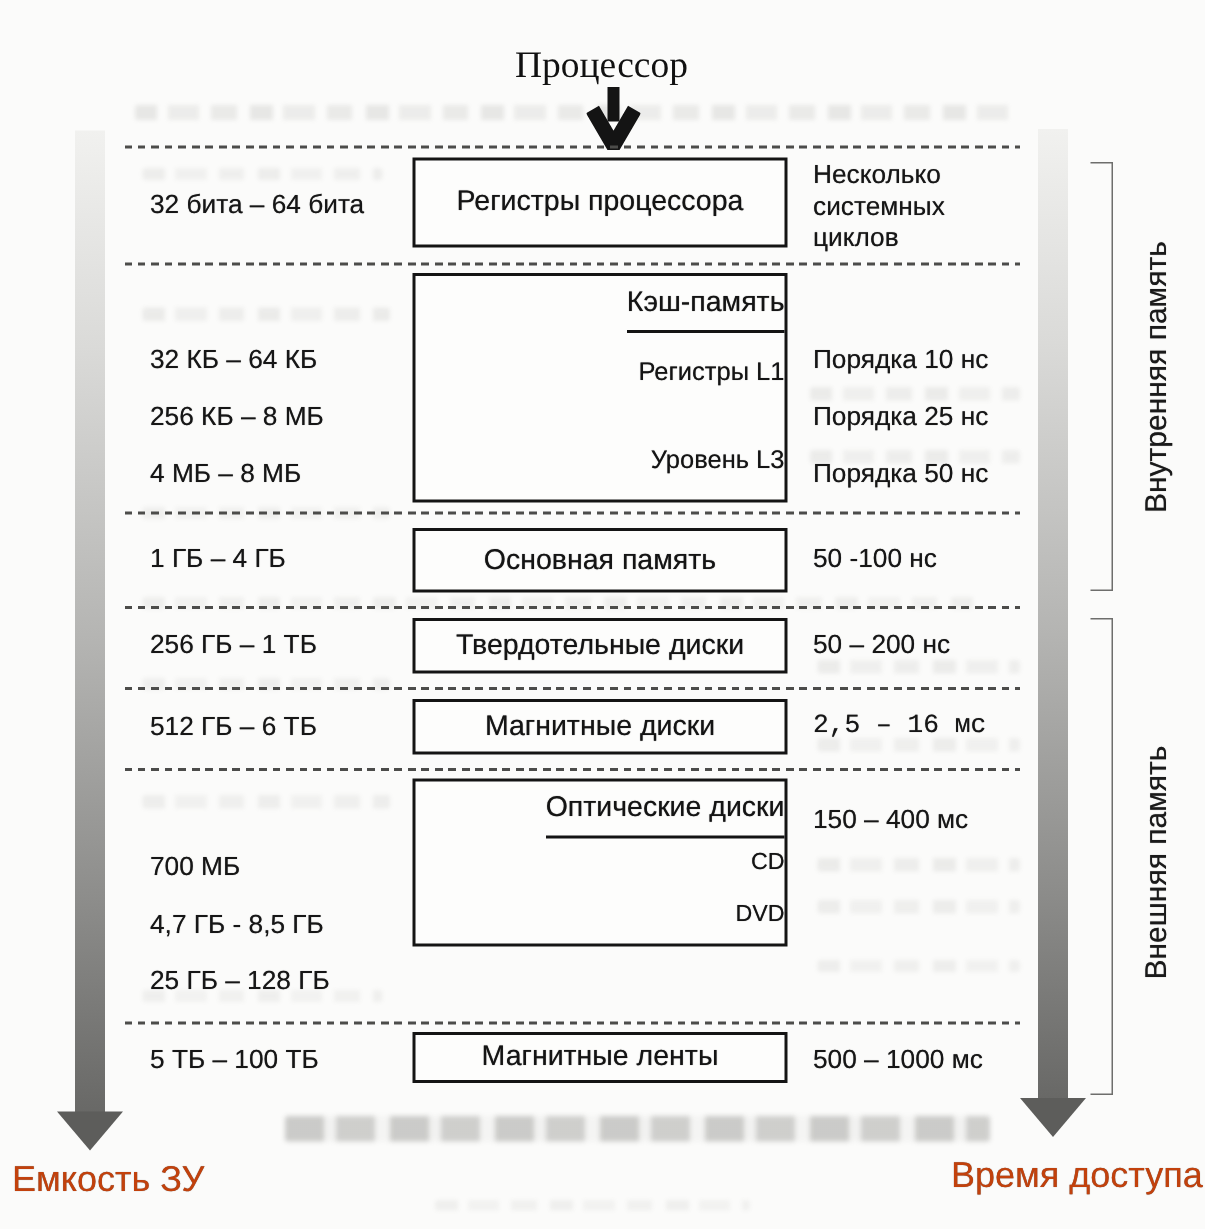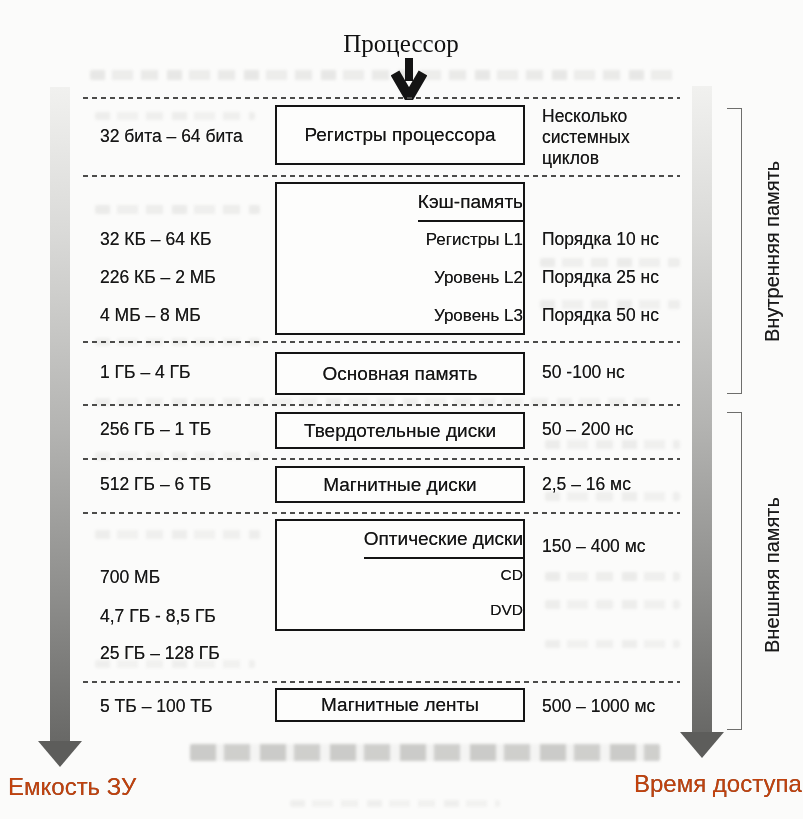--- a/index.html
+++ b/index.html
@@ -158,37 +158,36 @@
   <div class="dash-line" style="top:97px;"></div>
   <div class="dash-line" style="top:175px;"></div>
   <div class="dash-line" style="top:341px;"></div>
   <div class="dash-line" style="top:404px;"></div>
   <div class="dash-line" style="top:458px;"></div>
   <div class="dash-line" style="top:512px;"></div>
   <div class="dash-line" style="top:681px;"></div>
 
   <div class="cap" style="top:126px;">32 бита – 64 бита</div>
   <div class="cap" style="top:229px;">32 КБ – 64 КБ</div>
-  <div class="cap" style="top:267px;">226 КБ – 2 МБ</div>
+  <div class="cap" style="top:267px;">256 КБ – 8 МБ</div>
   <div class="cap" style="top:305px;">4 МБ – 8 МБ</div>
   <div class="cap" style="top:362px;">1 ГБ – 4 ГБ</div>
   <div class="cap" style="top:419px;">256 ГБ – 1 ТБ</div>
   <div class="cap" style="top:474px;">512 ГБ – 6 ТБ</div>
   <div class="cap" style="top:567px;">700 МБ</div>
   <div class="cap" style="top:606px;">4,7 ГБ - 8,5 ГБ</div>
   <div class="cap" style="top:643px;">25 ГБ – 128 ГБ</div>
   <div class="cap" style="top:696px;">5 ТБ – 100 ТБ</div>
 
   <div class="box" style="top:105px;height:60px;">Регистры процессора</div>
 
   <div class="stack-box" style="top:182px;height:153px;">
     <div class="stack-header">Кэш-память</div>
     <div class="stack-row">Регистры L1</div>
     <div class="bold-dash"></div>
-    <div class="stack-row">Уровень L2</div>
     <div class="bold-dash"></div>
     <div class="stack-row">Уровень L3</div>
   </div>
 
   <div class="box" style="top:352px;height:43px;">Основная память</div>
   <div class="box" style="top:412px;height:37px;">Твердотельные диски</div>
   <div class="box" style="top:466px;height:37px;">Магнитные диски</div>
 
   <div class="stack-box" style="top:519px;height:112px;">
     <div class="stack-header">Оптические диски</div>
@@ -203,21 +202,21 @@
   <div class="time" style="top:106px;">
     <div>Несколько</div>
     <div>системных</div>
     <div>циклов</div>
   </div>
   <div class="time" style="top:229px;">Порядка 10 нс</div>
   <div class="time" style="top:267px;">Порядка 25 нс</div>
   <div class="time" style="top:305px;">Порядка 50 нс</div>
   <div class="time" style="top:362px;">50 -100 нс</div>
   <div class="time" style="top:419px;">50 – 200 нс</div>
-  <div class="time" style="top:474px;">2,5 – 16 мс</div>
+  <div class="time" style="top:474px;font-family:Liberation Mono, monospace;">2,5 – 16 мс</div>
   <div class="time" style="top:536px;">150 – 400 мс</div>
   <div class="time" style="top:696px;">500 – 1000 мс</div>
 
   <div class="bracket" style="top:108px;height:286px;"></div>
   <div class="bracket" style="top:412px;height:318px;"></div>
   <div class="vlabel" style="top:120px;height:262px;">Внутренняя память</div>
   <div class="vlabel" style="top:462px;height:226px;">Внешняя память</div>
 
 </div>
 

